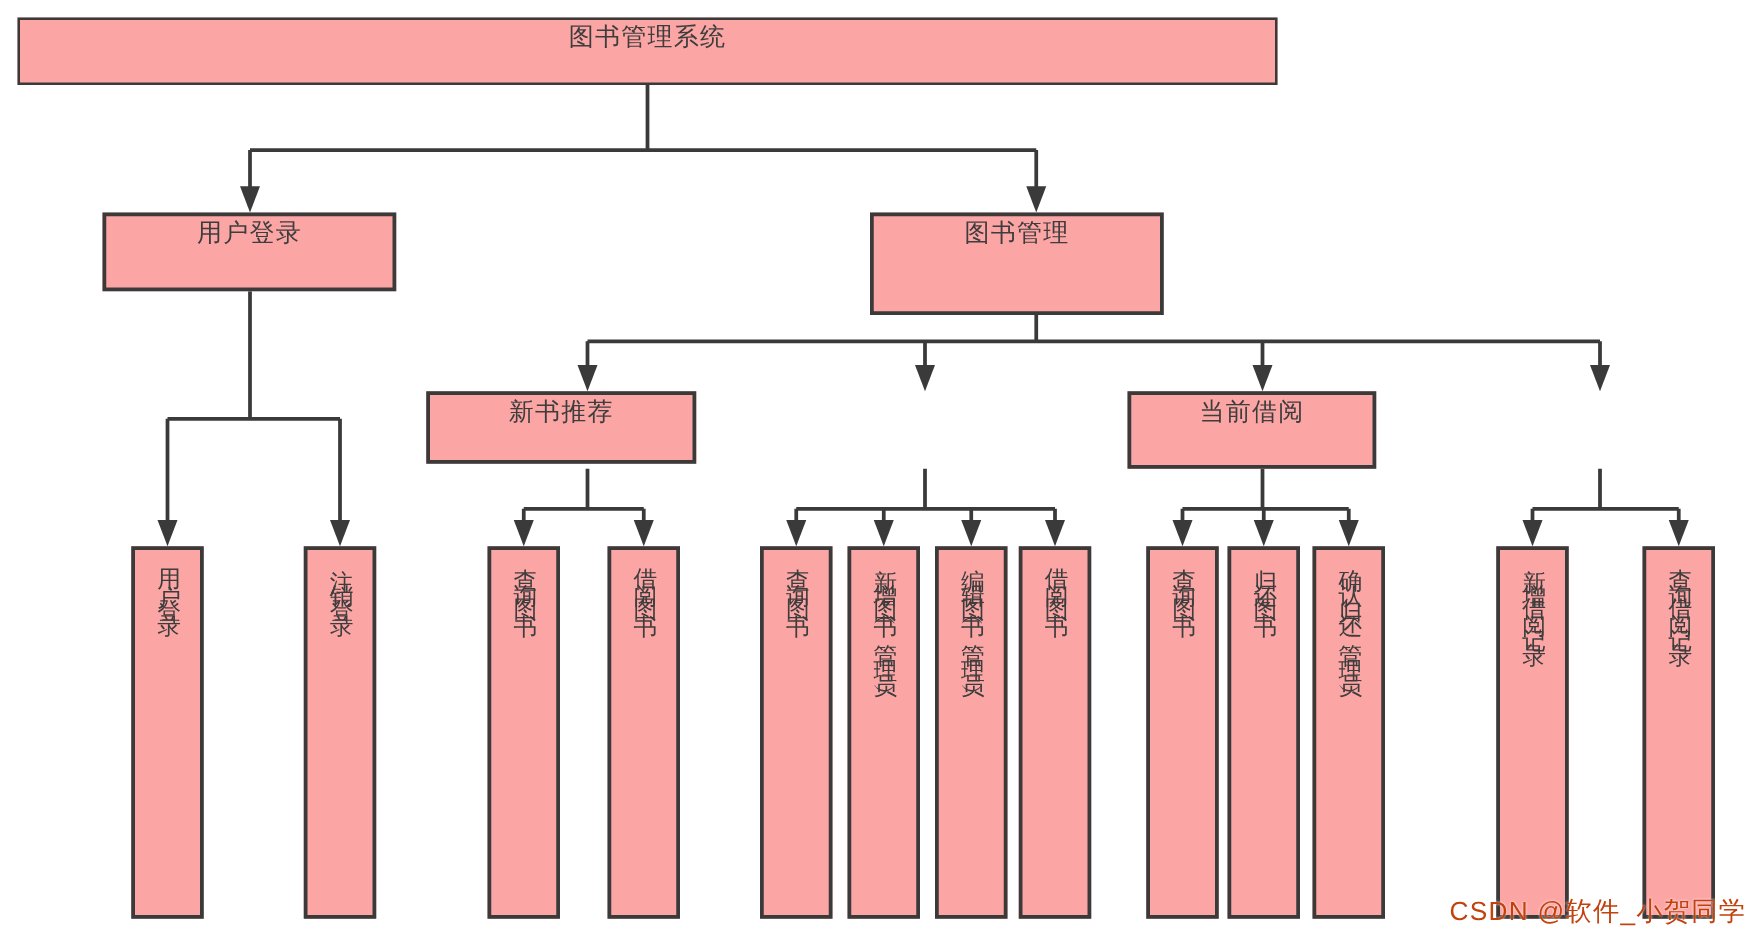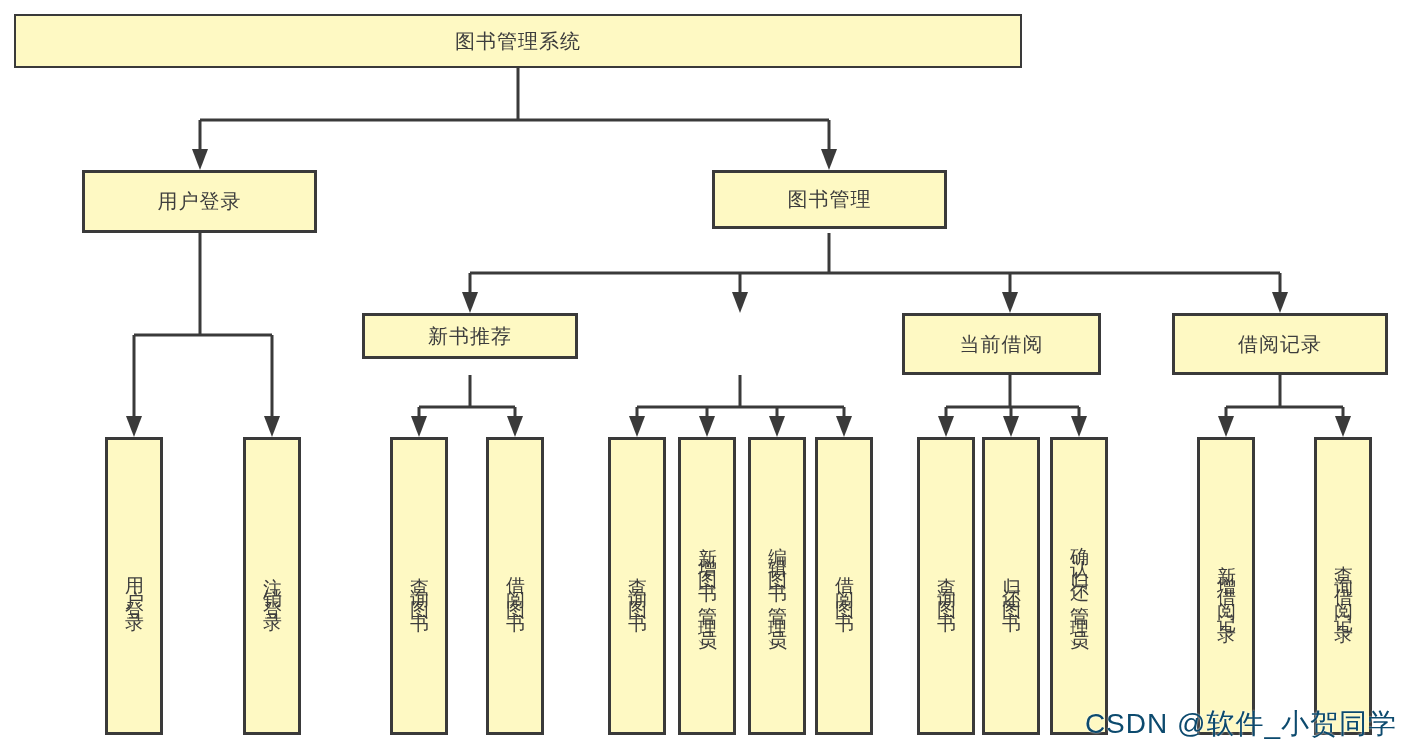--- a/index.html
+++ b/index.html
@@ -8,42 +8,42 @@
     width:1405px;height:747px;
     background:#ffffff;
     font-family:"Liberation Sans","DejaVu Sans",sans-serif;
     overflow:hidden;
   }
   .wires{position:absolute;left:0;top:0;z-index:1;}
   .node{
     position:absolute;
     box-sizing:border-box;
     border:3px solid #3a3a3a;
-    background:#fef9c3;
-    display:flex;align-items:center;justify-content:center;
+    background:#fca5a5;
+    display:flex;align-items:flex-start;justify-content:center;
     color:#3d3d3d;
     font-size:20px;
     z-index:2;
     letter-spacing:1px;
   }
   .node.root{border-width:2px;}
   .leaf-box{z-index:2;}
   .vtext{
     writing-mode:vertical-rl;
     text-orientation:mixed;
     font-size:19px;
     letter-spacing:12px;
     line-height:1.2;
     color:#3d3d3d;
   }
   .watermark{
     position:absolute;
     right:8px;bottom:4px;
-    font-size:28px;
-    color:#0c4a6e;
+    font-size:21px;
+    color:#c2410c;
     letter-spacing:1px;
     z-index:3;
     text-shadow:0 0 2px #ffffff;
     white-space:nowrap;
   }
 </style>
 </head>
 <body>
 
 <div class="stage">
@@ -91,32 +91,29 @@
     </g>
   </svg>
 
   <div class="node root" style="left:14px;top:14px;width:1008px;height:54px">
     <span>图书管理系统</span>
   </div>
 
   <div class="node" style="left:82px;top:170px;width:235px;height:63px">
     <span>用户登录</span>
   </div>
-  <div class="node" style="left:712px;top:170px;width:235px;height:59px">
+  <div class="node" style="left:696px;top:170px;width:235px;height:82px">
     <span>图书管理</span>
   </div>
 
-  <div class="node" style="left:362px;top:313px;width:216px;height:46px">
+  <div class="node" style="left:341px;top:313px;width:216px;height:58px">
     <span>新书推荐</span>
   </div>
   <div class="node" style="left:902px;top:313px;width:199px;height:62px">
     <span>当前借阅</span>
-  </div>
-  <div class="node" style="left:1172px;top:313px;width:216px;height:62px">
-    <span>借阅记录</span>
   </div>
 
   <div class="node leaf-box" style="left:105px;top:437px;width:58px;height:298px">
     <span class="vtext">用户登录</span>
   </div>
   <div class="node leaf-box" style="left:243px;top:437px;width:58px;height:298px">
     <span class="vtext">注销登录</span>
   </div>
 
   <div class="node leaf-box" style="left:390px;top:437px;width:58px;height:298px">

